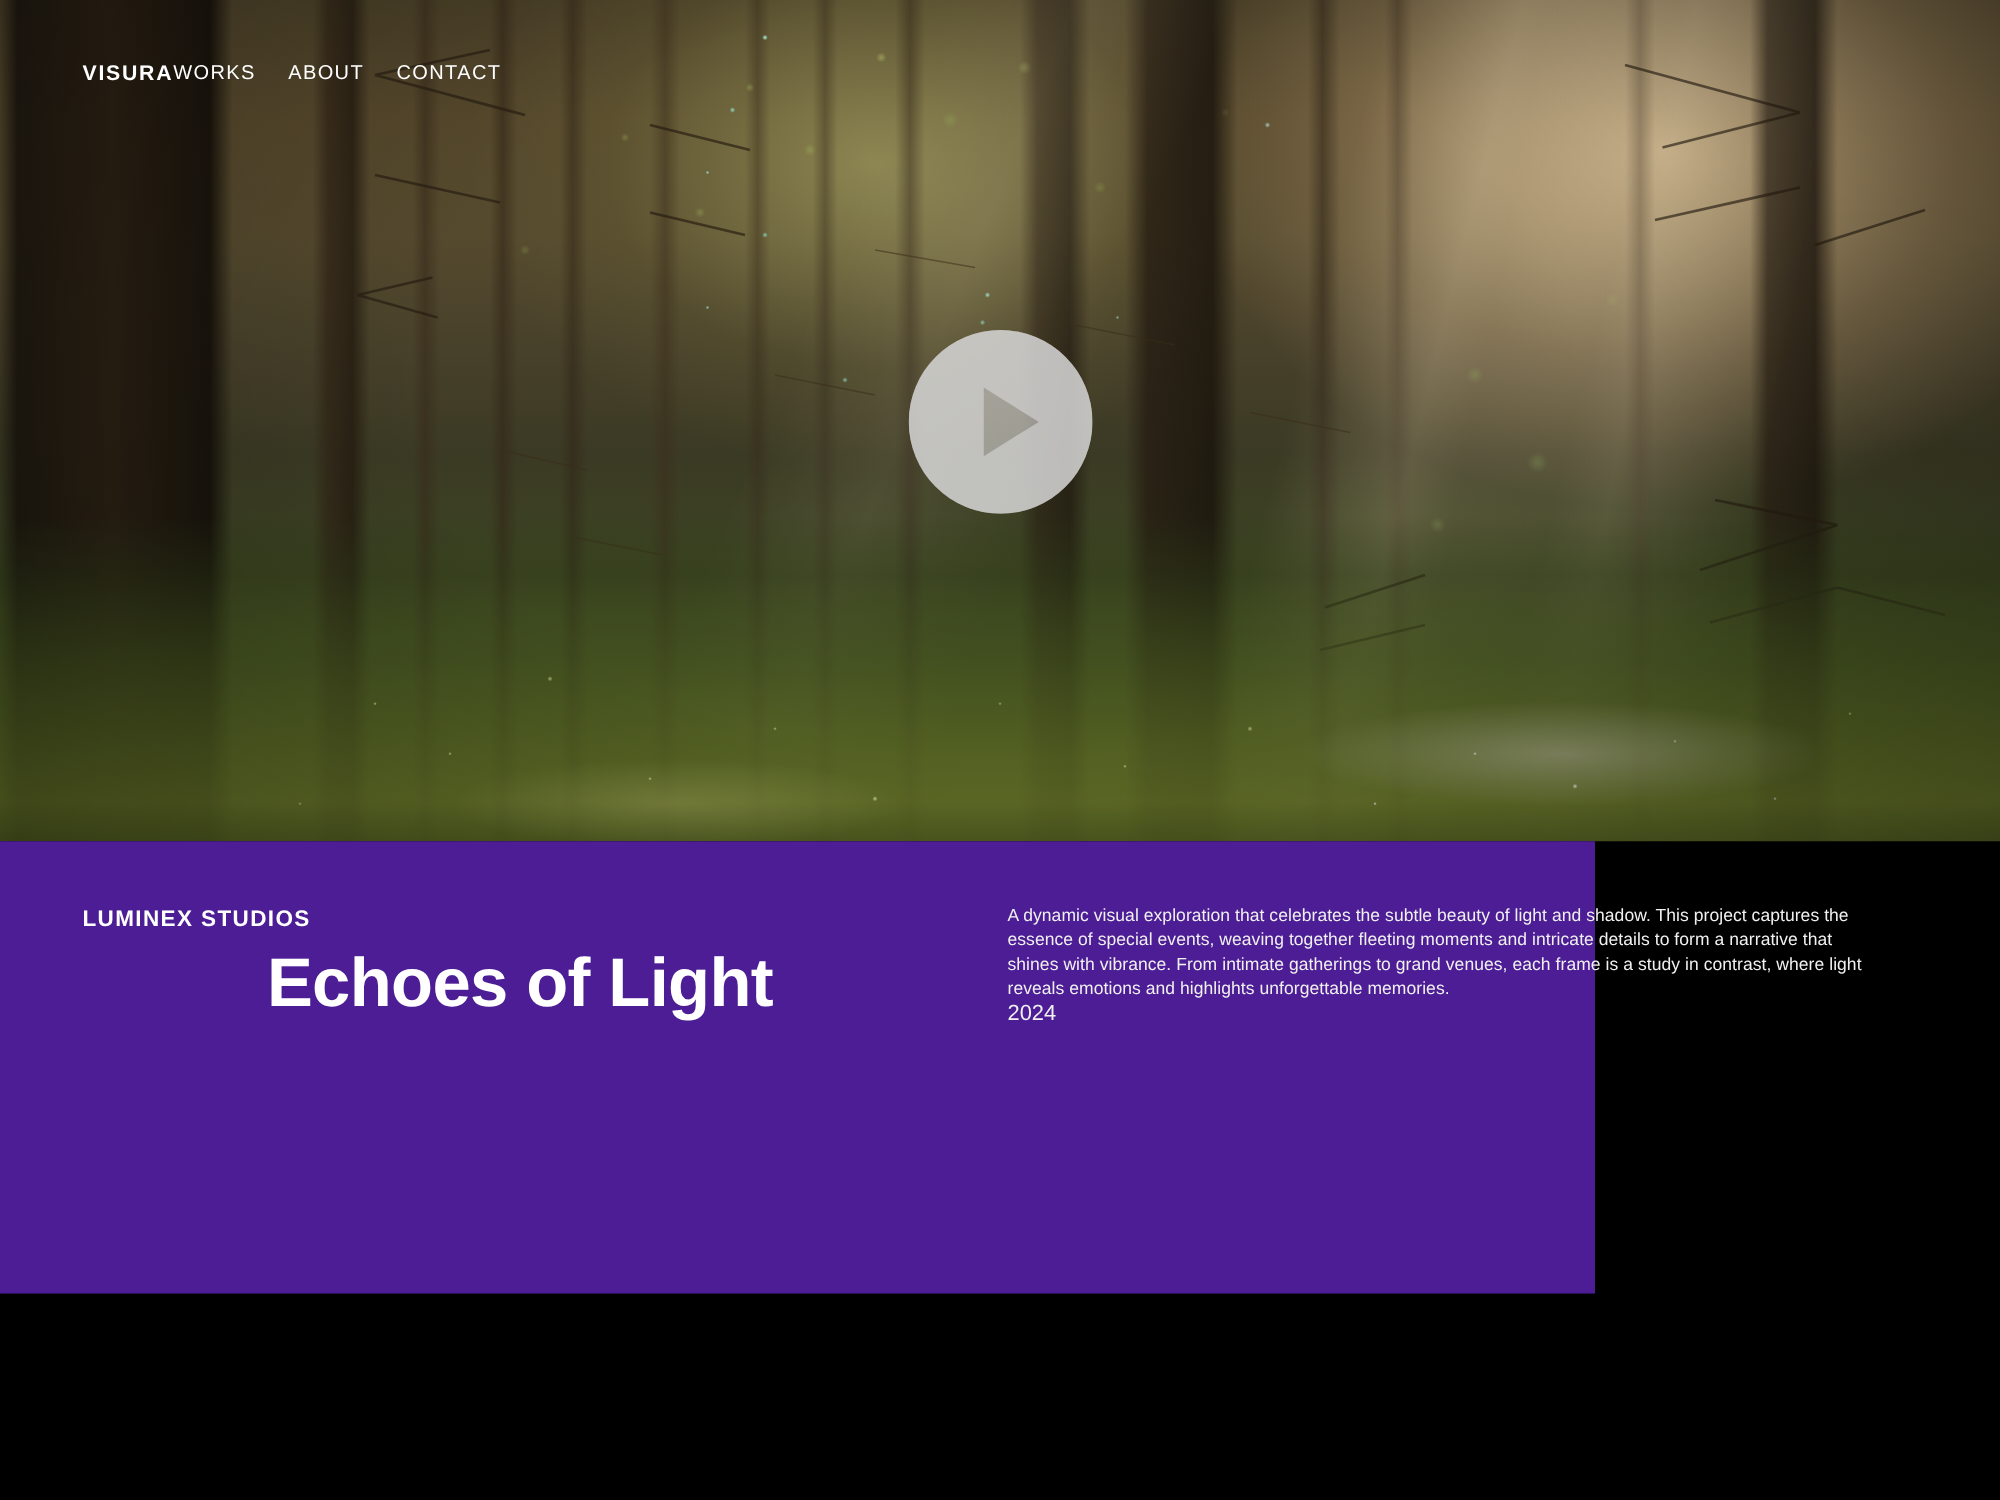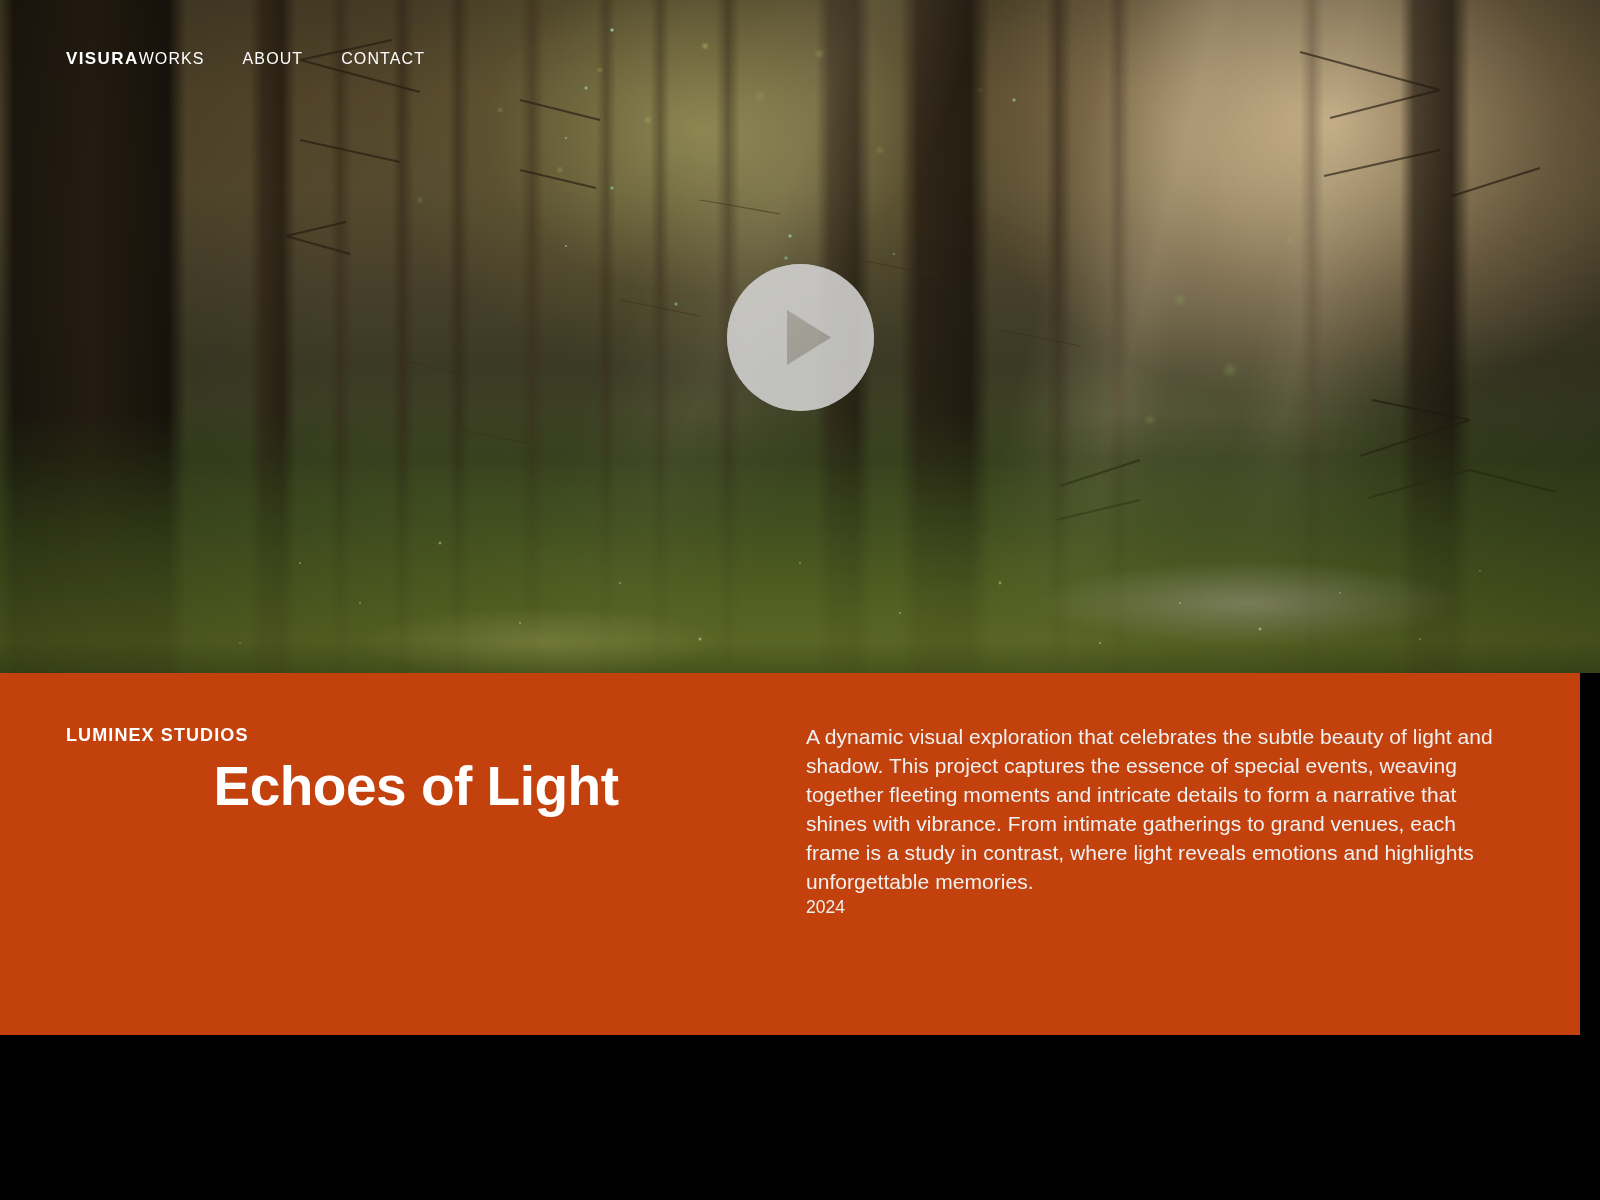--- a/index.html
+++ b/index.html
@@ -143,52 +143,52 @@
   .site-header {
     position:absolute; left:0; top:0; width:1600px; height:118px;
     display:flex; align-items:center; 
     padding:0 64px 0 66px;
     z-index:8;
   }
   .logo {
     color:#fff; font-size:17px; font-weight:700;
     letter-spacing:1.4px;
   }
-  .nav { display:flex; align-items:center; gap:38px; }
+  .nav { display:flex; align-items:center; gap:26px; }
   .nav-link {
     color:#fff; font-size:16px; letter-spacing:1.1px;
     text-decoration:none; cursor:pointer;
   }
 
   
   .play-btn {
     position:absolute; left:727px; top:264px;
     width:147px; height:147px; border-radius:50%;
     background:rgba(215,215,215,0.62);
     z-index:7; cursor:pointer;
   }
   .play-btn svg { display:block; width:147px; height:147px; }
 
   
   .info {
-    position:absolute; left:0; top:673px; width:1580px; height:362px;
-    background:#c2410c;
+    position:absolute; left:0; top:673px; width:1276px; height:362px;
+    background:#4c1d95;
   }
   .info-left { position:absolute; left:66px; top:52px; width:700px; }
   .eyebrow {
     color:#fff; font-size:18px; font-weight:700;
     letter-spacing:1.1px; margin-bottom:12px;
   }
   .project-title {
     color:#fff; font-size:55px; font-weight:700;
     letter-spacing:-0.5px; line-height:1.04;text-align:center;
   }
   .info-right { position:absolute; left:806px; top:50px; width:700px; }
   .description {
-    color:#f0f0f0; font-size:21px; line-height:1.38;
+    color:#f0f0f0; font-size:14px; line-height:1.38;
     letter-spacing:0.05px;
   }
   .year { color:#f0f0f0; font-size:17.5px; }
   .tags { color:#f0f0f0; font-size:17.5px; margin-top:26px; }
 
   
   .gallery {
     position:absolute; left:0; top:1035px; width:1600px; height:165px;
     background:#000;
   }

